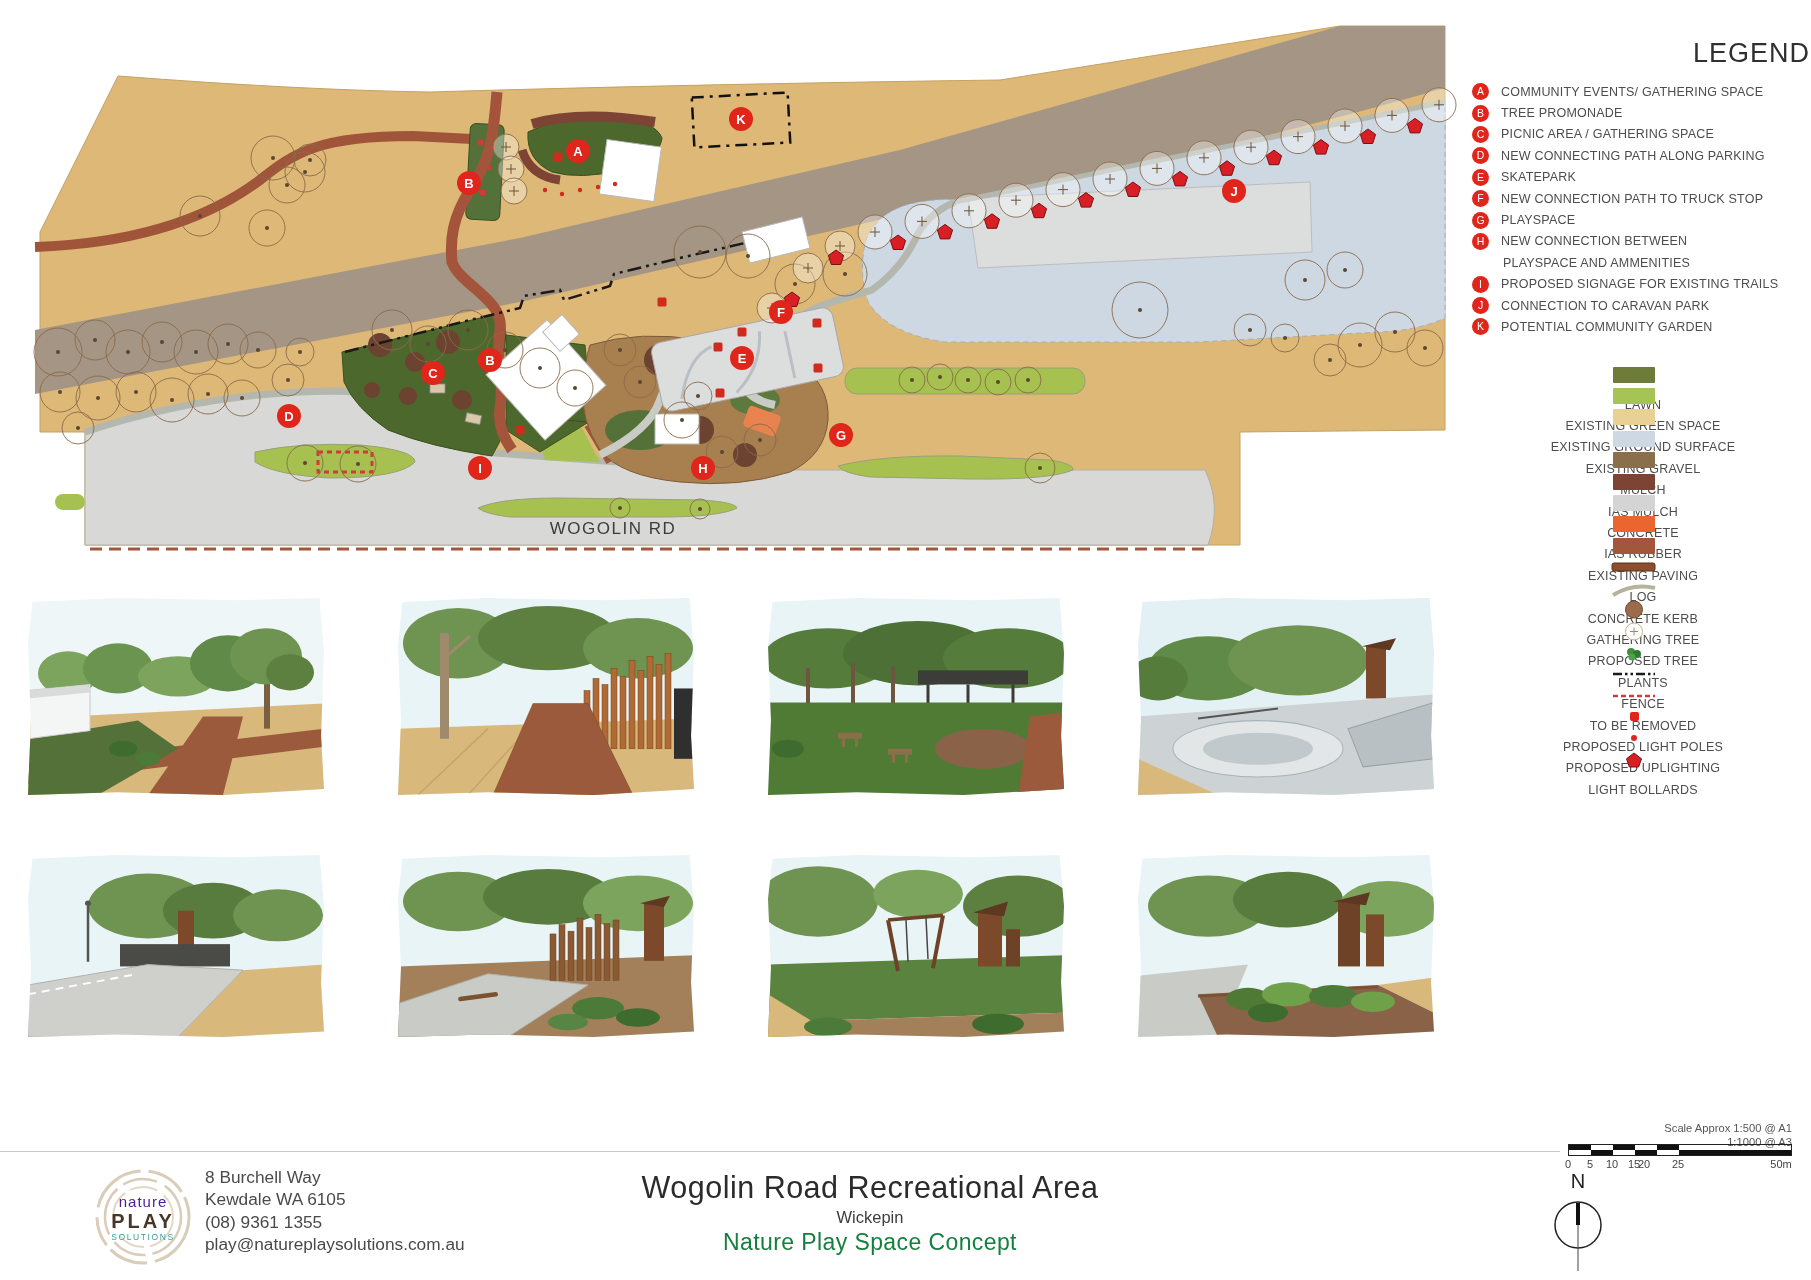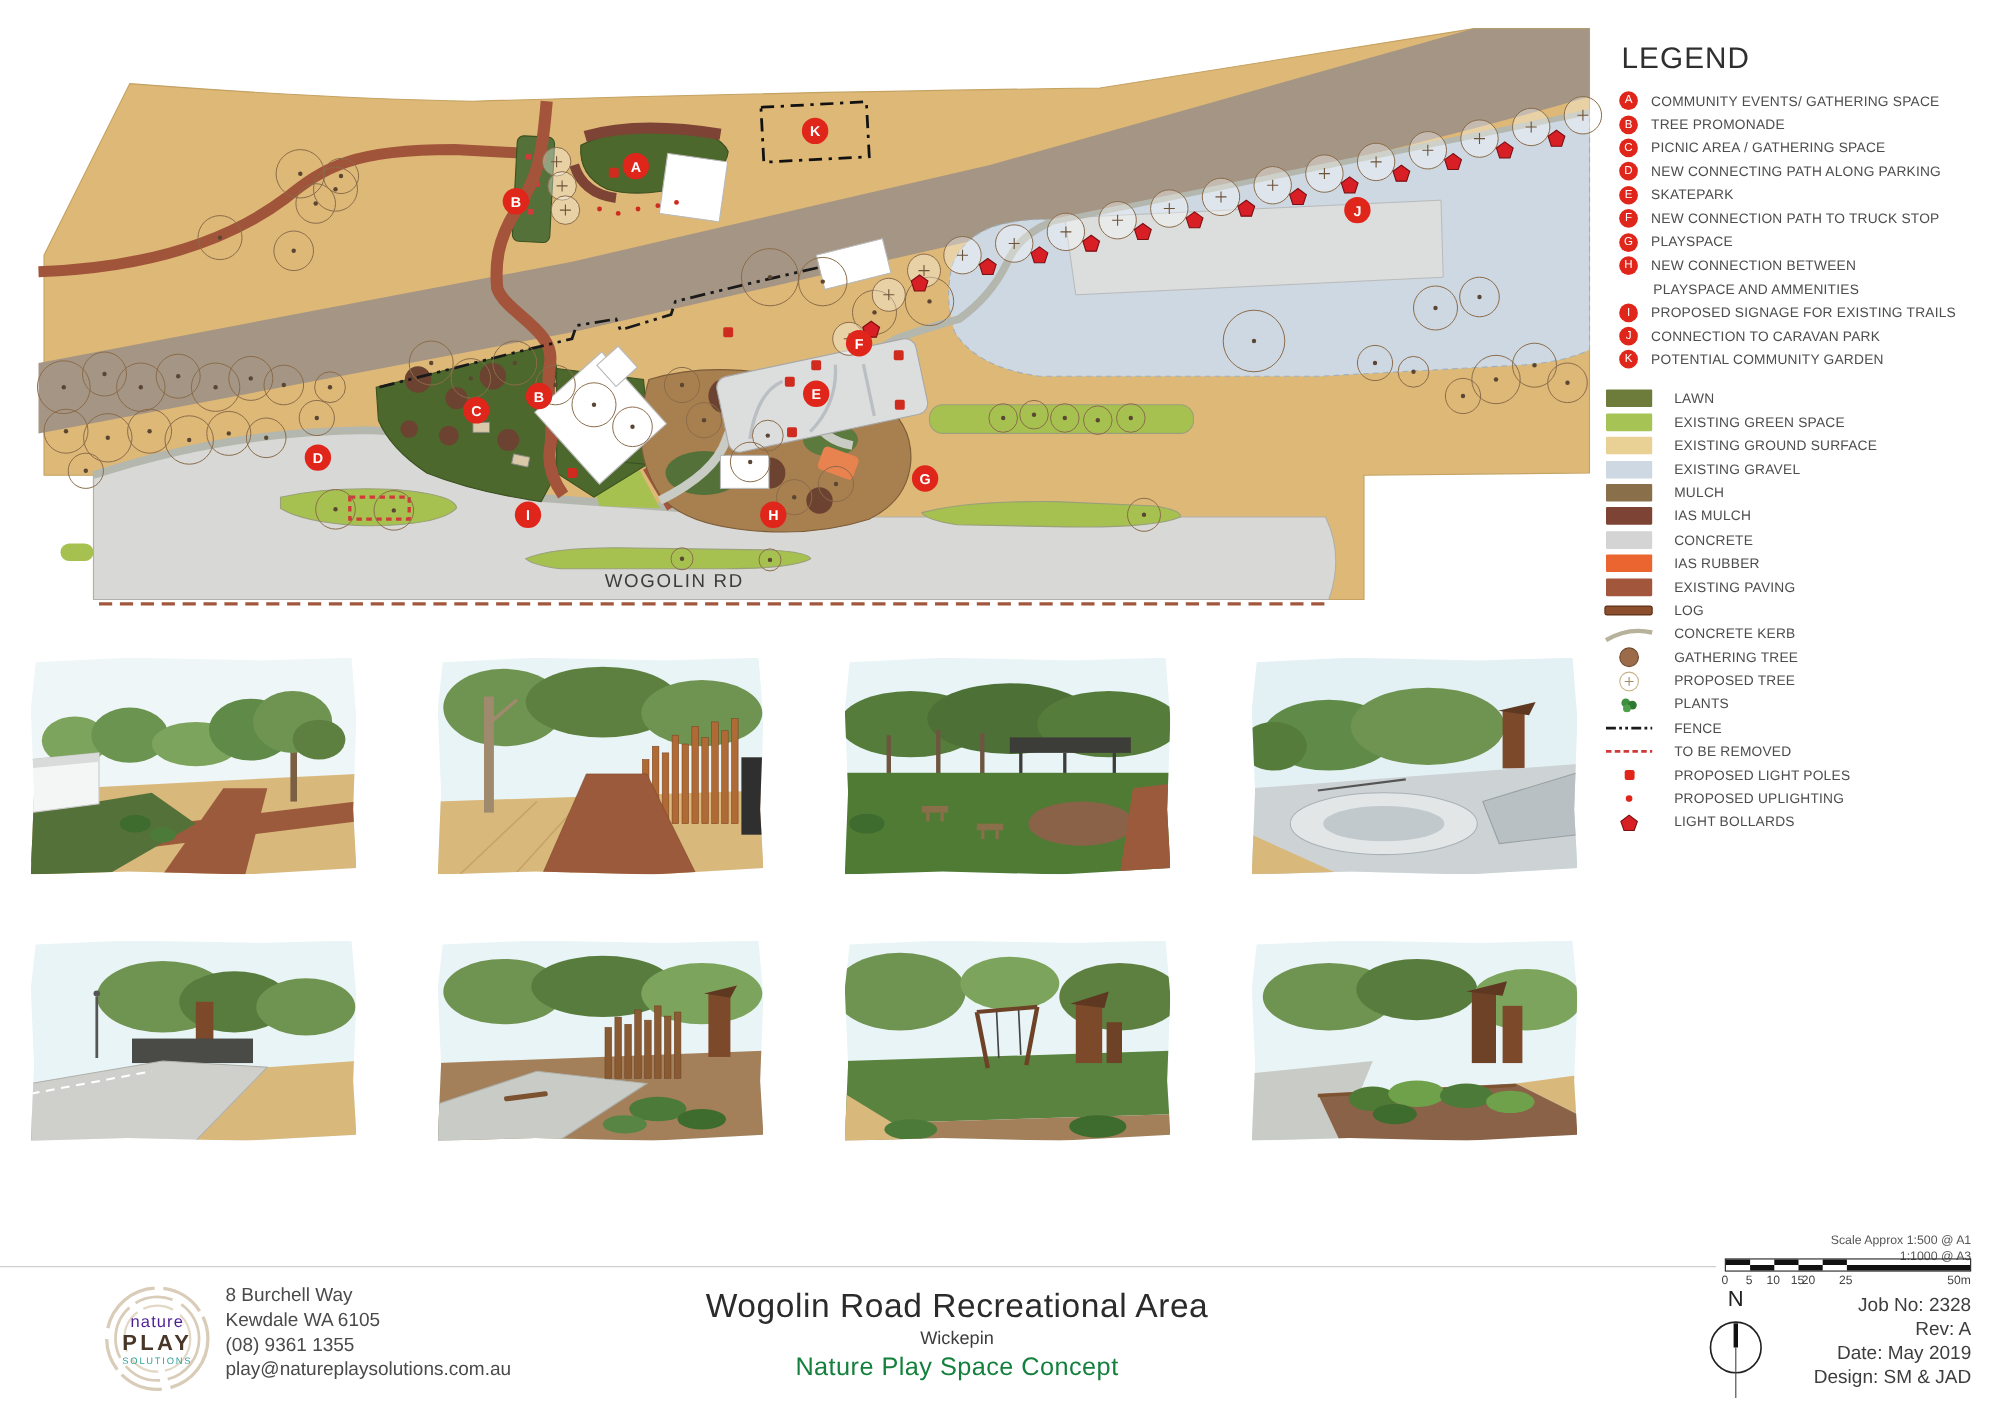--- a/index.html
+++ b/index.html
@@ -8,28 +8,28 @@
   
   #plan-svg{position:absolute;left:0;top:0;}
   #plan-markers{position:absolute;left:0;top:0;width:1460px;height:570px;}
   .plan-marker{position:absolute;width:24px;height:24px;border-radius:50%;
     display:flex;align-items:center;justify-content:center;
     color:#fff;font-size:13px;font-weight:bold;}
   #road-label{position:absolute;left:538px;top:519px;width:150px;text-align:center;
     font-size:17px;letter-spacing:1.5px;color:#3c3c3c;}
   
   #legend{position:absolute;left:1458px;top:38px;width:352px;}
-  #legend-title{font-size:27px;letter-spacing:1px;color:#2f2f2f;margin:0 0 12px 16px;font-weight:400;}
+  #legend-title{font-size:27px;letter-spacing:1px;color:#2f2f2f;margin:0 0 12px 16px;font-weight:400;text-align:right;}
   .lg-item{display:flex;align-items:center;height:21.4px;padding-left:14px;}
   .lg-item .badge{flex:0 0 17px;width:17px;height:17px;border-radius:50%;
     color:#fff;font-size:10.5px;line-height:17px;text-align:center;}
   .lg-item .lab{margin-left:12px;font-size:12.5px;color:#4d4d4d;letter-spacing:.2px;white-space:nowrap;}
   .lg-item.cont{padding-left:45px;}
   #legend-materials{margin-top:14px;}
-  .lg-mat{display:flex;align-items:center;height:21.4px;}
+  .lg-mat{display:flex;align-items:center;height:21.4px;flex-direction:column;}
   .lg-mat .sym{flex:0 0 46px;width:46px;display:flex;align-items:center;justify-content:center;}
   .lg-mat .lab{margin-left:18px;font-size:12.5px;color:#4d4d4d;letter-spacing:.2px;white-space:nowrap;}
   .sw{width:42px;height:16px;border-radius:1px;display:inline-block;}
   .sq{width:9px;height:9px;border-radius:2px;display:inline-block;}
   
   .thumb{position:absolute;width:296px;}
   .thumb svg.scene{width:100%;height:100%;display:block;
     clip-path:polygon(1.5% 2%,30% 0%,70% 1.2%,98.5% 0%,100% 28%,99% 70%,100% 97%,66% 100%,30% 98.6%,0% 100%,1% 62%,0% 24%);}
   .thumb .thumb-badge{position:absolute;left:2px;top:calc(100% + 8px);width:22px;height:22px;border-radius:50%;
     color:#fff;font-size:12px;font-weight:bold;display:flex;align-items:center;justify-content:center;}
@@ -761,19 +761,13 @@
       <span style="left: 76px;">20</span>
       <span style="left: 110px;">25</span>
       <span style="left: 222px;">50m</span>
     </div>
   <div id="north-label">N</div>
   <svg id="north" width="60" height="80">
     <circle cx="30" cy="29" r="23" fill="none" stroke="#222" stroke-width="1.5"></circle>
     <rect x="28" y="7" width="4" height="22" fill="#111"></rect>
     <line x1="30" y1="29" x2="30" y2="75" stroke="#444" stroke-width="1"></line>
   </svg>
-  <div id="jobinfo">
-    <div>Job No: 2328</div>
-    <div>Rev: A</div>
-    <div>Date: May 2019</div>
-    <div>Design: SM &amp; JAD</div>
-  </div>
 </div>
 
 </body></html>

